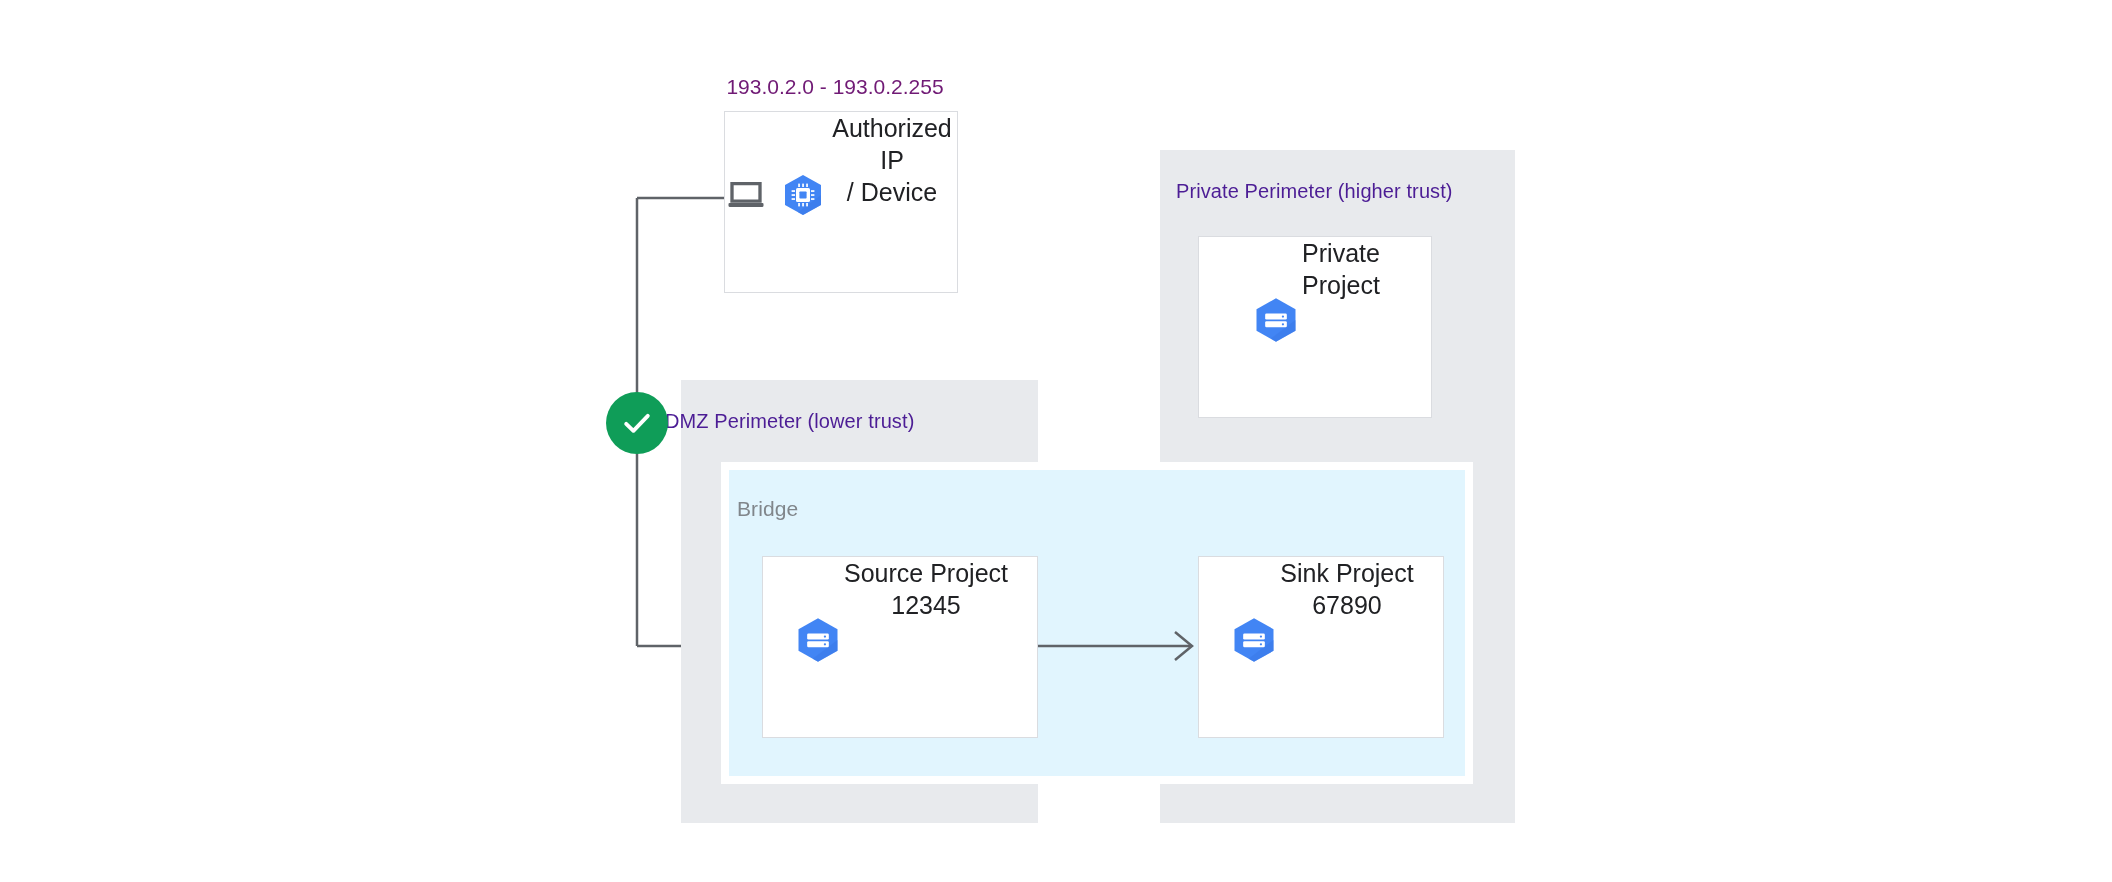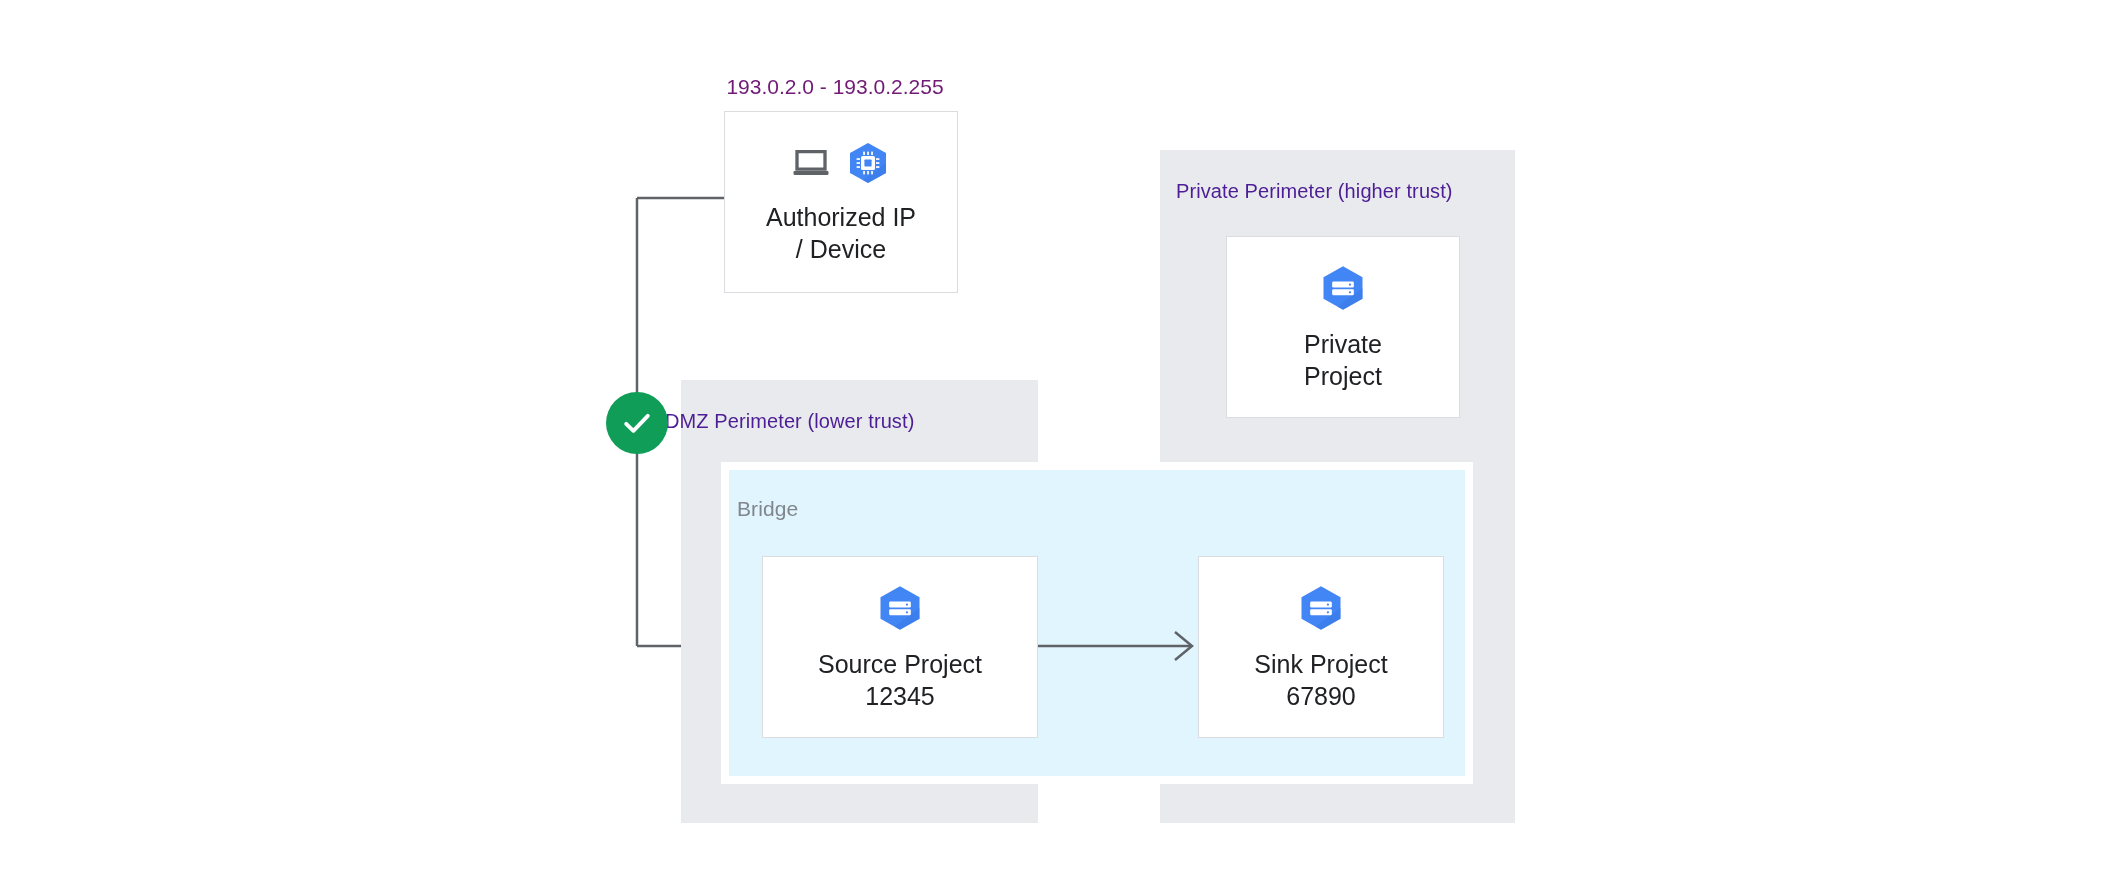--- a/index.html
+++ b/index.html
@@ -59,21 +59,21 @@
     letter-spacing: 0.1px;
   }
 
   
   .node {
     position: absolute;
     background: #ffffff;
     border: 1px solid #dadce0;
     box-sizing: border-box;
     display: flex;
-    flex-direction: column;
+    flex-direction: row;
     justify-content: center;
   }
   .node-icons {
     display: flex;
     flex-direction: row;
     align-items: center;
     justify-content: center;
     gap: 12px;
     margin-bottom: 14px;
   }
@@ -168,21 +168,21 @@
             <rect x="32" y="23.2" width="3.4" height="1.7"></rect>
             <rect x="32" y="27.2" width="3.4" height="1.7"></rect>
           </g>
         </svg>
       </span>
     </div>
     <div class="node-label">Authorized IP
 / Device</div>
   </div>
 
-  <div class="node" style="left:1198px; top:236px; width:234px; height:182px;margin-left:28px;">
+  <div class="node" style="left:1198px; top:236px; width:234px; height:182px;">
     <div class="node-icons">
       <span>
         <svg class="icon-svg" width="52" height="52" viewBox="0 0 48 48">
           <polygon points="24,4 42,14 42,34 24,44 6,34 6,14" fill="#4285f4"></polygon>
           <polygon points="42,24 42,34 24,44 19,41.2" fill="#3b78e7" opacity="0.55"></polygon>
           <rect x="14" y="18" width="20" height="5.6" rx="1.2" fill="#ffffff"></rect>
           <rect x="14" y="25.2" width="20" height="5.6" rx="1.2" fill="#ffffff"></rect>
           <circle cx="30.4" cy="20.8" r="1.05" fill="#4285f4"></circle>
           <circle cx="30.4" cy="28" r="1.05" fill="#4285f4"></circle>
         </svg>

